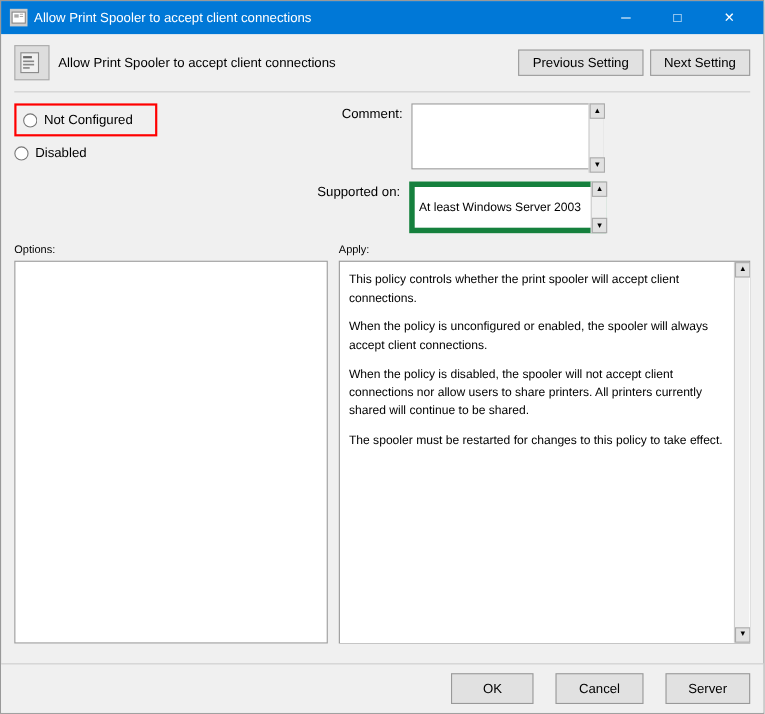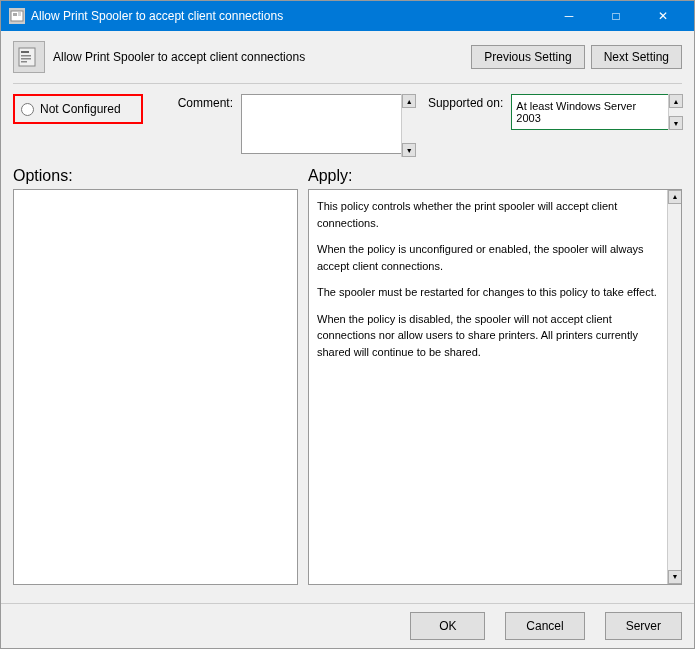--- a/index.html
+++ b/index.html
@@ -148,22 +148,23 @@
       display: flex;
       align-items: center;
       gap: 6px;
       padding: 2px 0;
       cursor: pointer;
       margin-top: 2px;
     }
     .right-panel {
       flex: 1;
       display: flex;
-      flex-direction: row;
+      flex-direction: column;
       gap: 8px;
+      align-items: center;
     }
     .field-row {
       display: flex;
       align-items: flex-start;
       gap: 8px;
     }
     .field-label {
       width: 80px;
       text-align: right;
       padding-top: 2px;
@@ -176,21 +177,21 @@
       flex: 1;
       min-height: 0;
     }
     .options-section {
       width: 285px;
       flex-shrink: 0;
       display: flex;
       flex-direction: column;
     }
     .section-label {
-      font-size: 16px;
+      font-size: 10px;
       margin-bottom: 4px;
     }
     .options-box {
       flex: 1;
       border: 1px solid #999;
       background: white;
       min-height: 0;
     }
     .help-section {
       flex: 1;
@@ -260,22 +261,22 @@
       display: flex;
       flex-direction: column;
       justify-content: space-between;
     }
     .supported-wrapper {
       flex: 1;
       position: relative;
     }
     .supported-content {
       width: 100%;
-      height: 36px;
-      border: 1px solid #15803d;
+      height: 47px;
+      border: 5px solid #15803d;
       background: white;
       padding: 2px 18px 2px 4px;
       font-size: 11px;
       display: flex;
       align-items: center;
     }
     .supported-scrollbar {
       position: absolute;
       right: 0;
       top: 0;
@@ -348,20 +349,24 @@
 
     <div class="main-section">
 
       <div class="left-panel">
         <div class="radio-group">
           <label class="radio-item">
             <input type="radio" name="policy" value="not_configured" style="">
             <span>Not Configured</span>
           </label>
         </div>
+        <label class="radio-disabled">
+          <input type="radio" name="policy" value="disabled" style="">
+          <span>Disabled</span>
+        </label>
       </div>
 
       <div class="right-panel">
 
         <div class="field-row">
           <span class="field-label">Comment:</span>
           <div class="textarea-wrapper">
             <textarea style=""></textarea>
             <div class="textarea-scrollbar">
               <div class="inner-scroll-btn">▲</div>
@@ -388,22 +393,22 @@
       <div class="options-section">
         <span class="section-label">Options:</span>
         <div class="options-box"></div>
       </div>
 
       <div class="help-section">
         <span class="section-label">Apply:</span>
         <div class="help-box" style="padding-right: 20px;">
           <p>This policy controls whether the print spooler will accept client connections.</p>
           <p>When the policy is unconfigured or enabled, the spooler will always accept client connections.</p>
+          <p>When the policy is disabled, the spooler will not accept client connections nor allow users to share printers.  All printers currently shared will continue to be shared.</p>
           <p>The spooler must be restarted for changes to this policy to take effect.</p>
-          <p>When the policy is disabled, the spooler will not accept client connections nor allow users to share printers.  All printers currently shared will continue to be shared.</p>
           <div style="position:absolute;right:0;top:0;bottom:0;width:14px;background:#f0f0f0;border-left:1px solid #ccc;display:flex;flex-direction:column;justify-content:space-between;">
             <div class="inner-scroll-btn">▲</div>
             <div class="inner-scroll-btn">▼</div>
           </div>
         </div>
       </div>
     </div>
   </div>
 
   <div class="footer">

